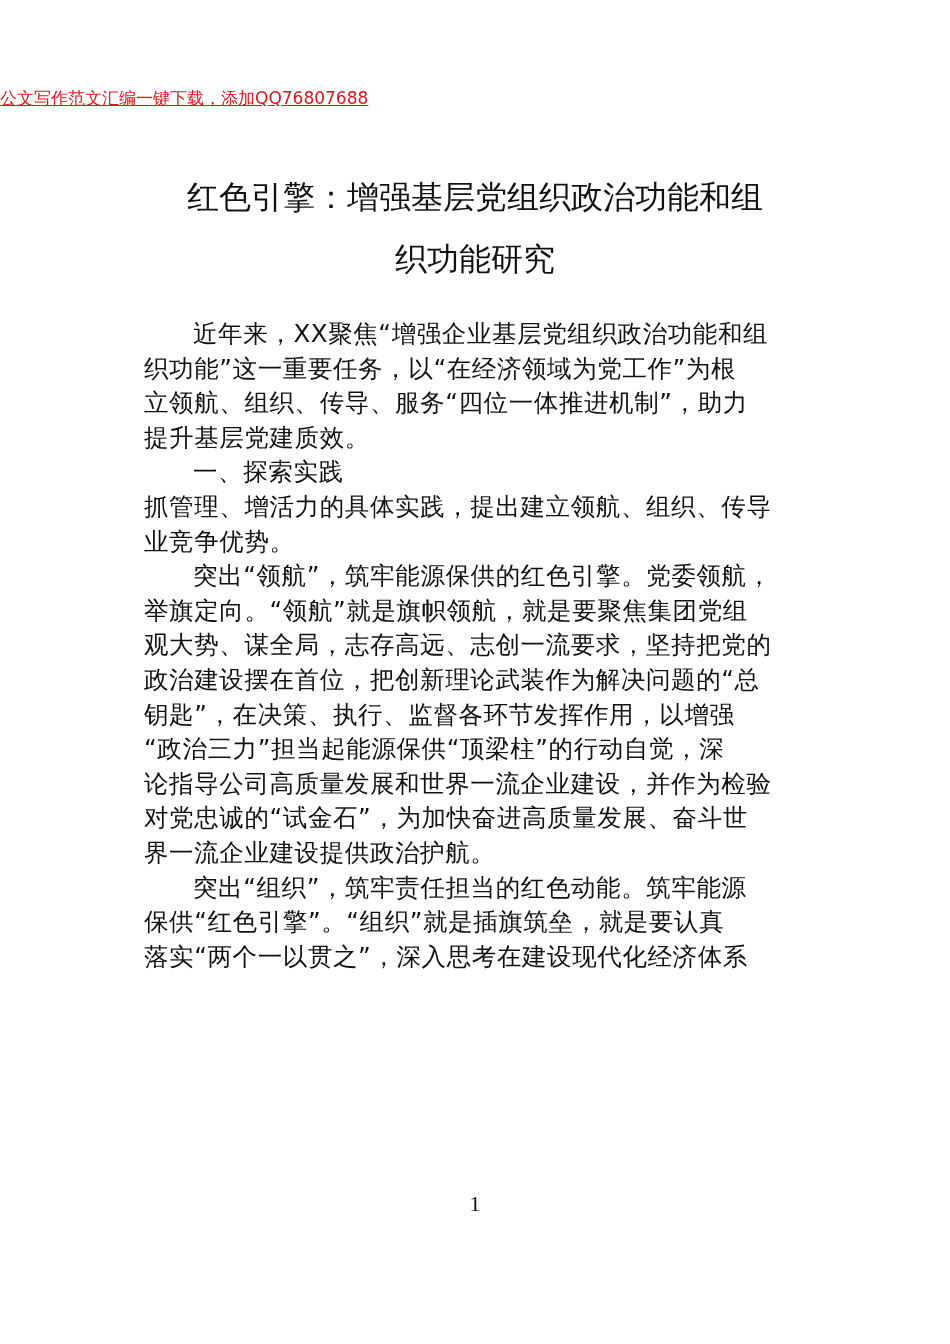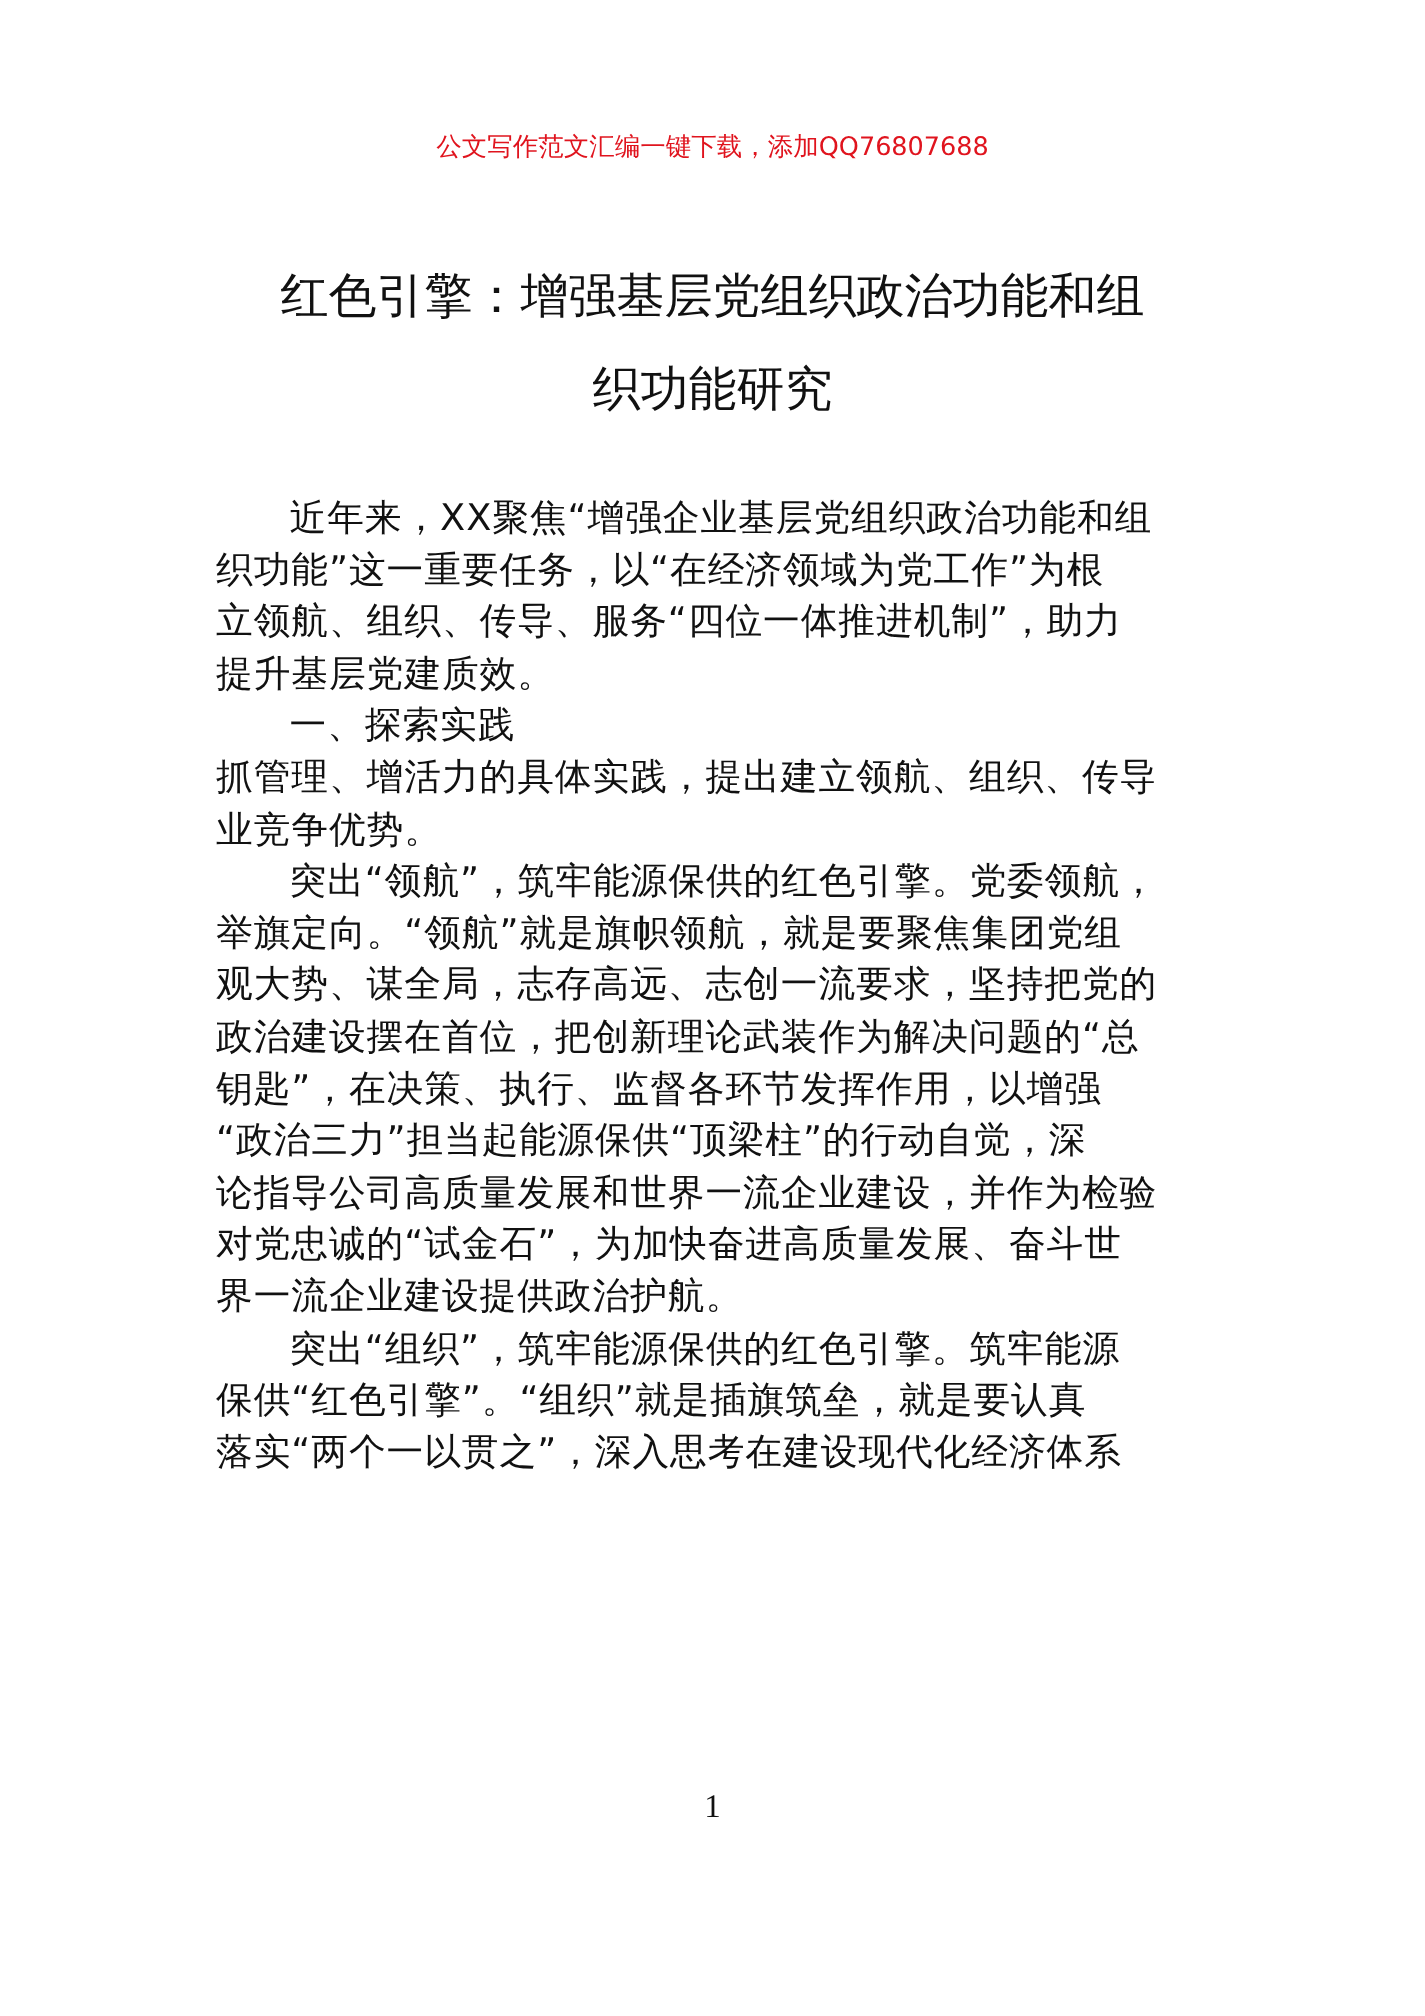--- a/index.html
+++ b/index.html
@@ -20,45 +20,45 @@
       left: 0; top: 0;
       width: 950px;
       height: 1344px;
       background: #ffffff;
     }
     .header-banner {
       position: absolute;
       top: 86px;
       left: 0;
       width: 950px;
-      text-align: center;
       font-size: 17px;
       line-height: 24px;
       color: #e0141e;
       letter-spacing: 0px;
+      text-decoration: underline;
     }
     .doc-title {
       position: absolute;
       top: 166px;
       left: 140px;
       width: 670px;
       text-align: center;
       font-size: 32px;
       line-height: 62px;
       color: #111111;
       font-weight: normal;
       margin: 0;
     }
     .title-line {
       display: block;
       white-space: nowrap;
     }
     .body-text {
       position: absolute;
-      top: 328px;
+      top: 317px;
       left: 144px;
       width: 666px;
     }
     .line {
       display: block;
       height: 34.6px;
       line-height: 34.6px;
       font-size: 24.5px;
       white-space: nowrap;
       letter-spacing: 0.6px;
@@ -105,20 +105,20 @@
     <span class="line indent">突出“领航”，筑牢能源保供的红色引擎。党委领航，</span>
     <span class="line">举旗定向。“领航”就是旗帜领航，就是要聚焦集团党组</span>
     <span class="line">观大势、谋全局，志存高远、志创一流要求，坚持把党的</span>
     <span class="line">政治建设摆在首位，把创新理论武装作为解决问题的“总</span>
     <span class="line">钥匙”，在决策、执行、监督各环节发挥作用，以增强</span>
     <span class="line">“政治三力”担当起能源保供“顶梁柱”的行动自觉，深</span>
     <span class="line">论指导公司高质量发展和世界一流企业建设，并作为检验</span>
     <span class="line">对党忠诚的“试金石”，为加快奋进高质量发展、奋斗世</span>
     <span class="line">界一流企业建设提供政治护航。</span>
 
-    <span class="line indent">突出“组织”，筑牢能源保供的红色引擎。筑牢能源</span>
+    <span class="line indent">突出“组织”，筑牢责任担当的红色动能。筑牢能源</span>
     <span class="line">保供“红色引擎”。“组织”就是插旗筑垒，就是要认真</span>
     <span class="line">落实“两个一以贯之”，深入思考在建设现代化经济体系</span>
   </div>
 
   <div class="page-number">1</div>
 
 </div>
 
 </body></html>

